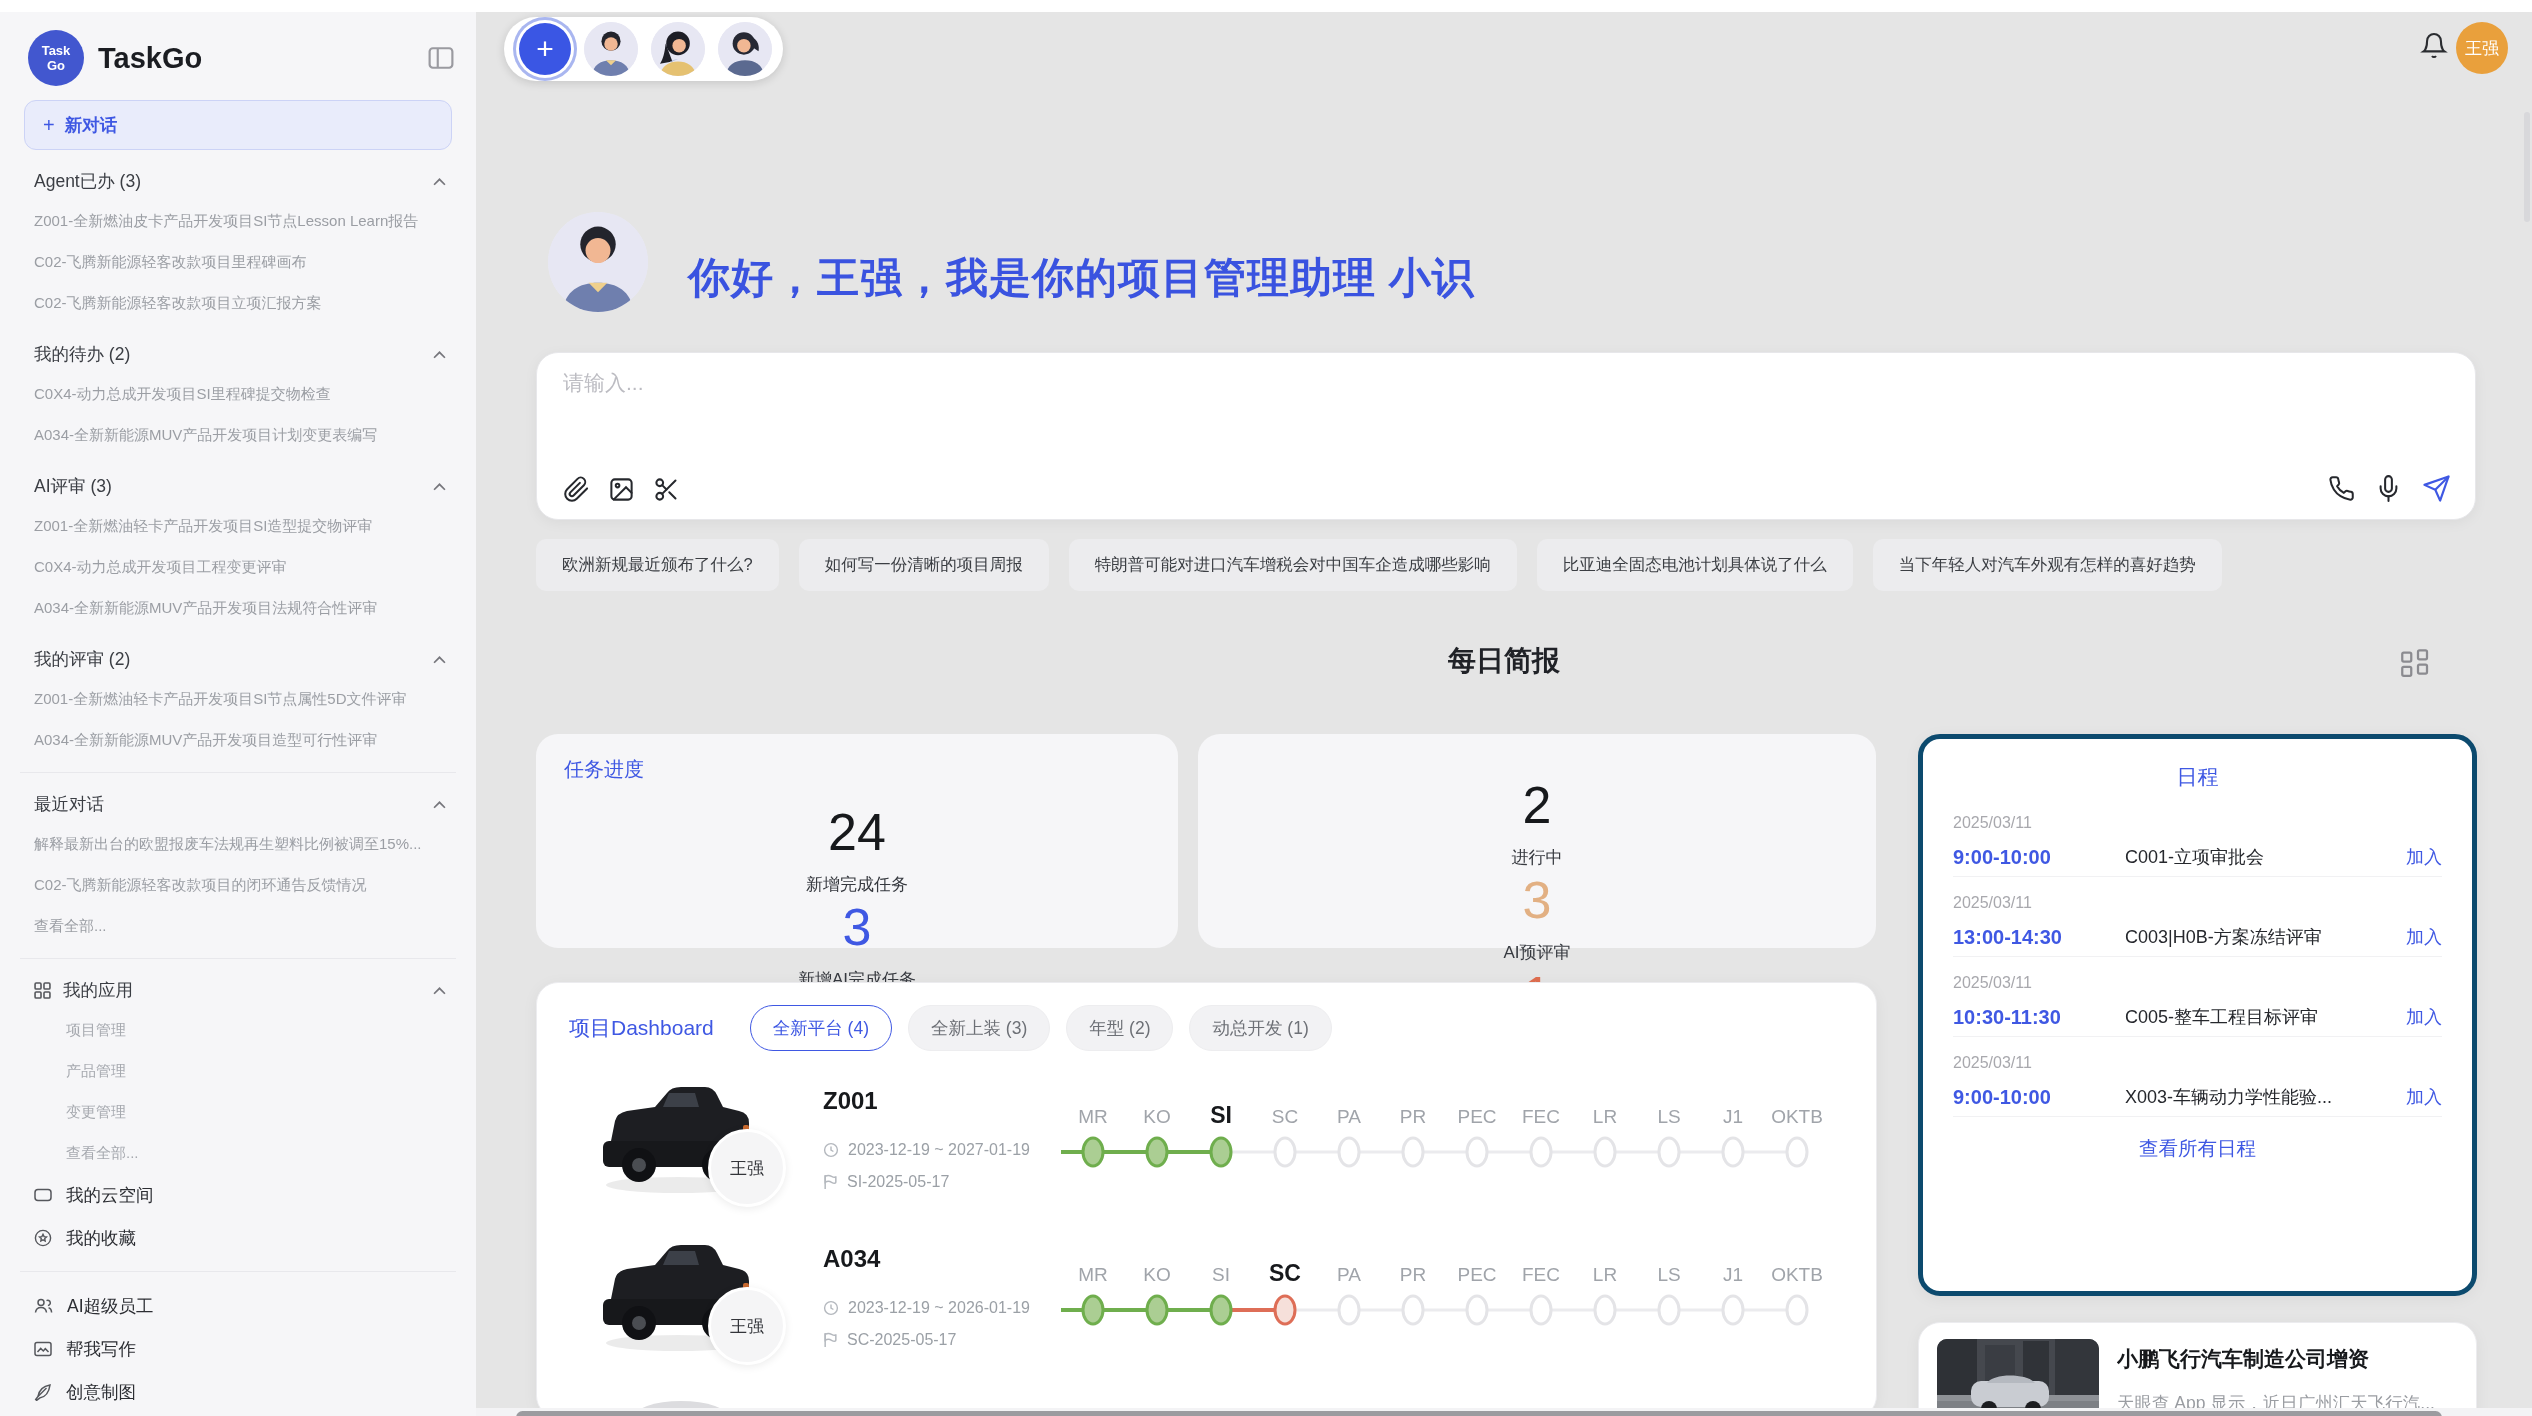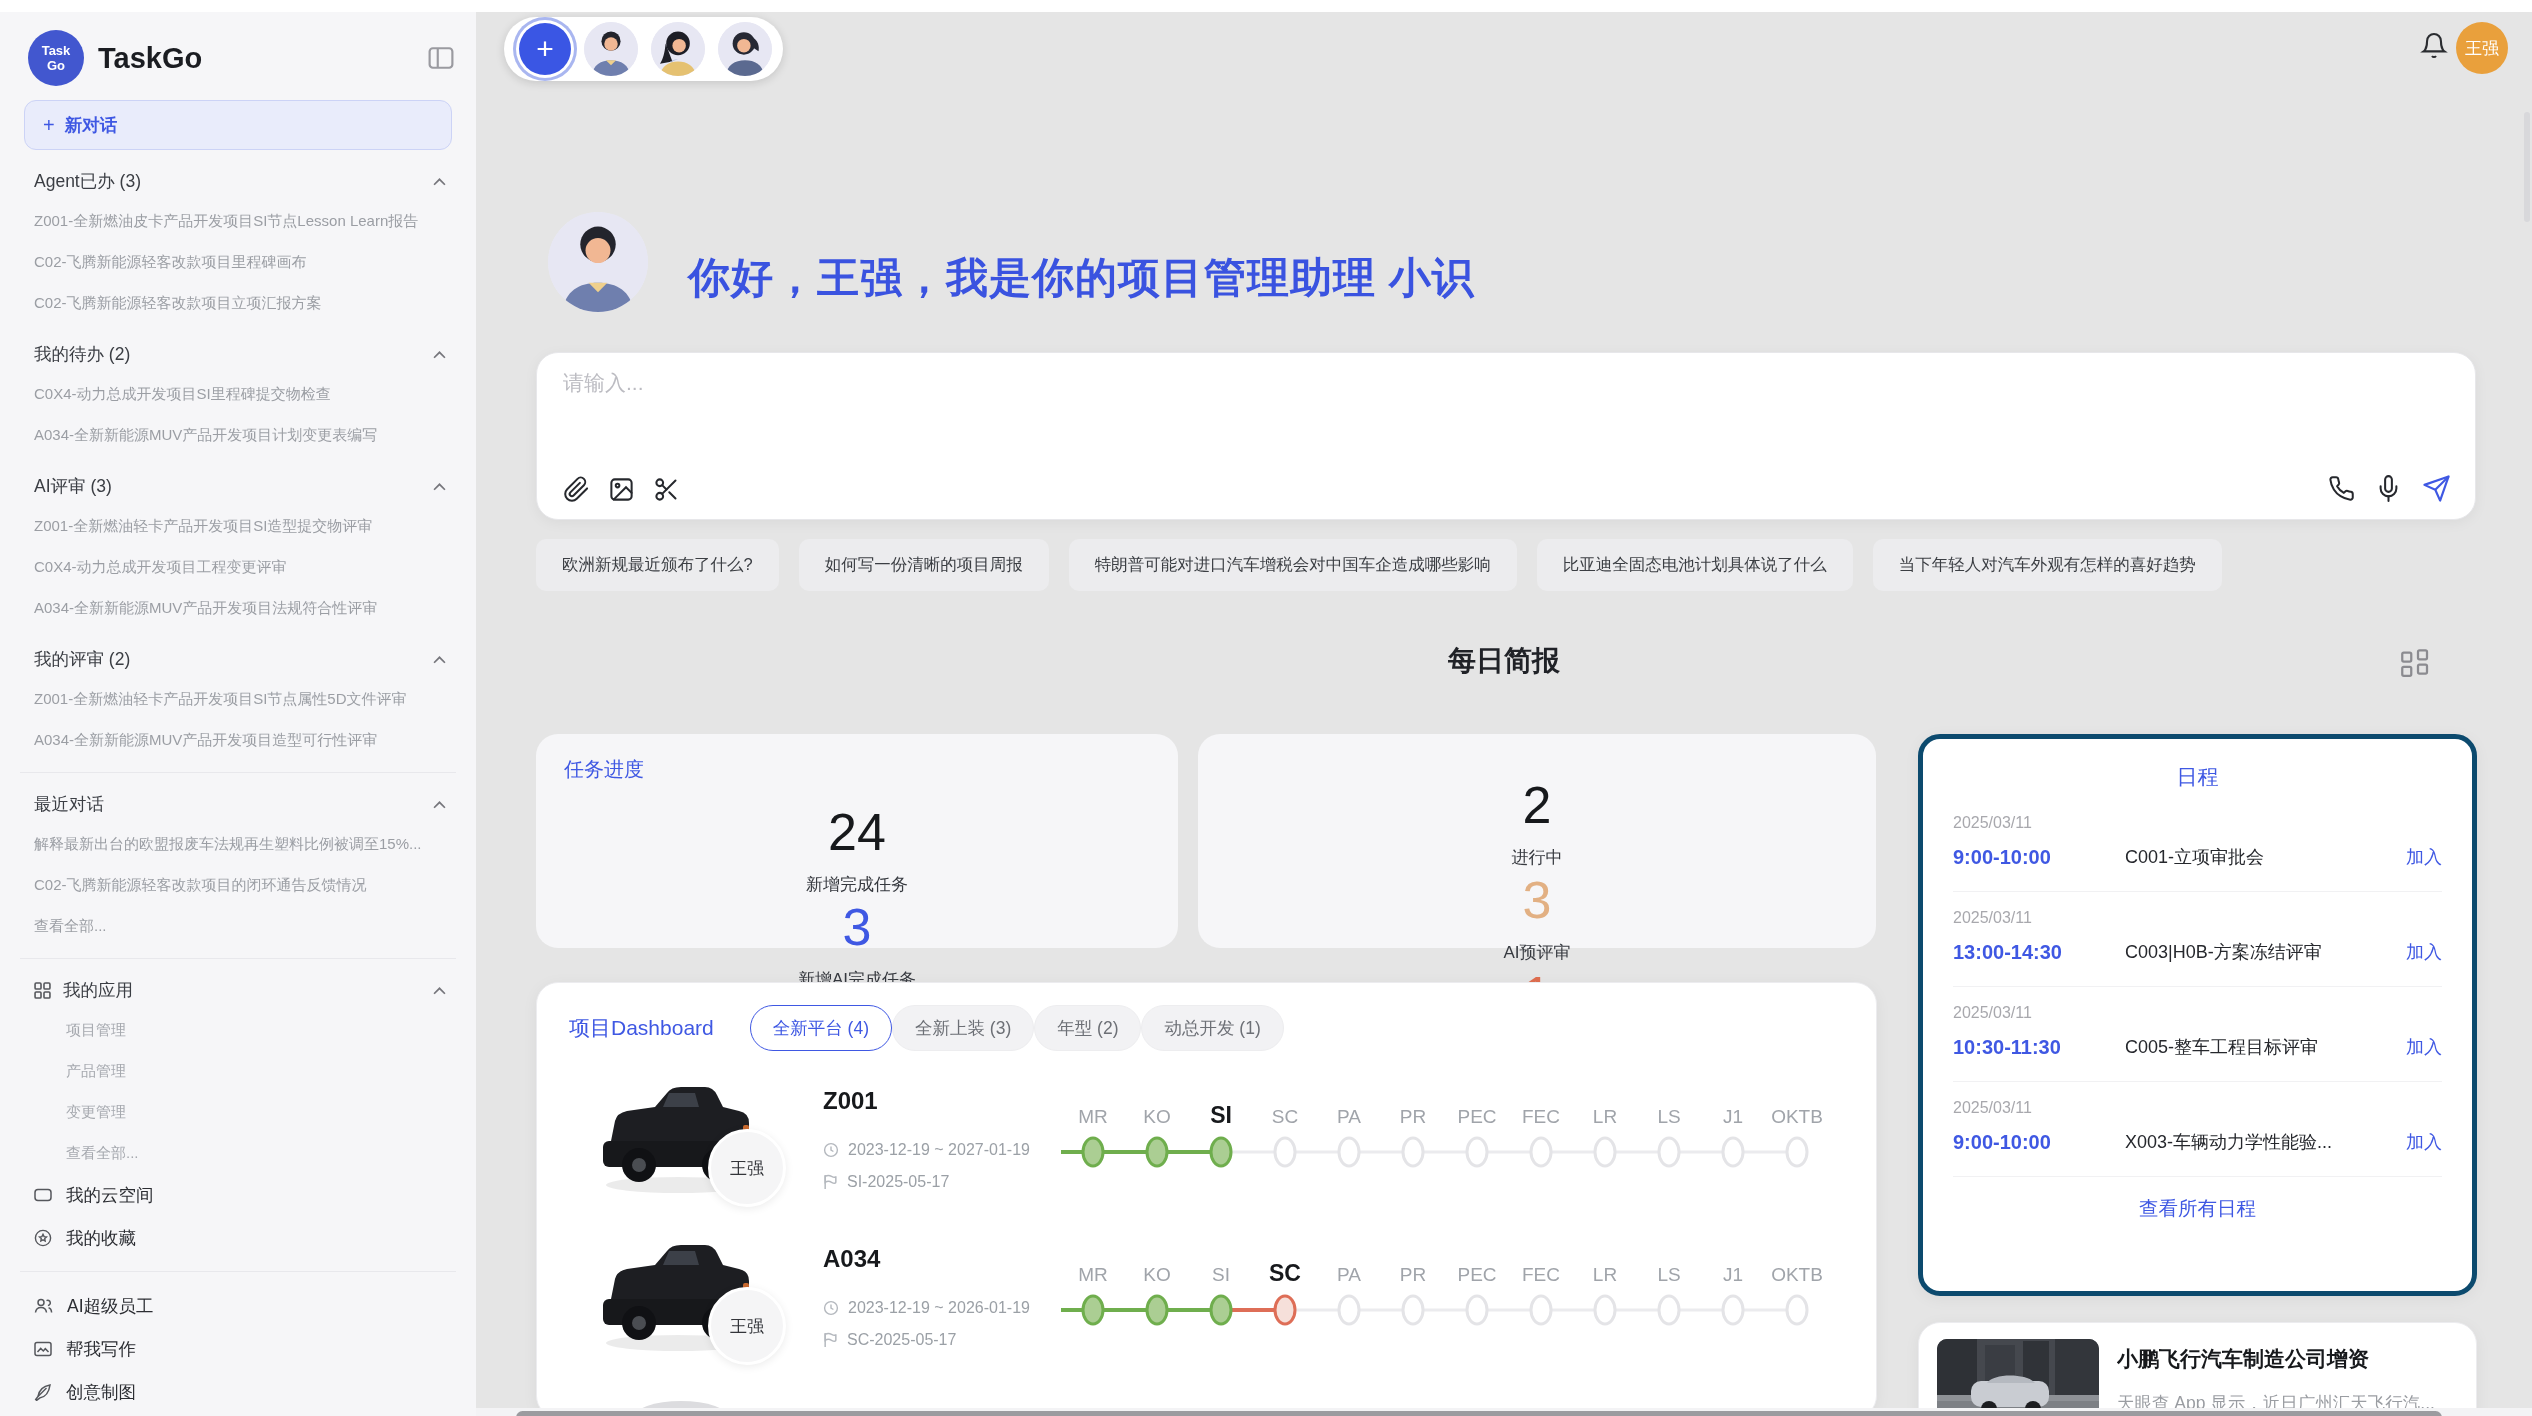--- a/index.html
+++ b/index.html
@@ -60,37 +60,37 @@
   .stats{display:flex;justify-content:space-around;margin-top:18px;flex-direction:column;}
   .stat{text-align:center;min-width:90px;}
   .num{font-size:52px;line-height:62px;font-weight:500;color:#17191c;}
   .num.blue{color:#3f58e3;}.num.red{color:#b23a2c;}.num.orange{color:#e2b083;}.num.orangered{color:#df6e4f;}
   .slabel{font-size:17px;color:#36393f;margin-top:10px;}
   
   .dash{position:absolute;left:536px;top:970px;width:1341px;height:436px;background:#fff;border:1px solid #ececef;
         border-radius:22px;box-shadow:0 3px 16px rgba(0,0,0,.05);box-sizing:border-box;overflow:hidden;}
   .dash-head{position:absolute;left:32px;top:22px;display:flex;align-items:center;gap:36px;}
   .dash-title{font-size:21px;color:#3f58e3;}
-  .tabs{display:flex;}
+  .tabs{display:flex;gap:16px;}
   .tab{height:44px;padding:0 22px;border-radius:23px;display:flex;align-items:center;font-size:17.5px;
         color:#6d7076;background:#f2f2f4;border:1px solid #ededef;cursor:pointer;white-space:nowrap;}
   .tab.active{background:#fff;border-color:#3f58e3;color:#3f58e3;}
   .proj-car{position:absolute;left:58px;width:166px;height:126px;}
   .owner-badge{position:absolute;left:171px;width:72px;height:72px;border-radius:50%;background:#f5f5f6;
         border:3px solid #fff;box-shadow:0 2px 8px rgba(0,0,0,.08);display:flex;align-items:center;justify-content:center;
         font-size:17px;color:#33353a;}
   .p-name{position:absolute;left:286px;font-size:24px;font-weight:700;color:#17191c;}
   .p-meta{position:absolute;left:286px;display:flex;align-items:center;gap:9px;font-size:16px;color:#9ba0a6;}
   .ms{position:absolute;left:516px;}
   .row3-blob{position:absolute;left:96px;top:418px;width:96px;height:34px;background:#dcdcdf;border-radius:50%;}
   
   .sched{position:absolute;left:1918px;top:722px;width:559px;height:562px;background:#fff;border:5px solid #0c4a6e;
         border-radius:22px;box-shadow:0 3px 16px rgba(0,0,0,.05);box-sizing:border-box;padding:24px 30px 0;}
   .sched-title{text-align:center;font-size:21px;color:#3f58e3;margin-bottom:6px;}
-  .entry{padding:17px 0 22px;border-bottom:1px solid #f1f1f3;}
+  .entry{padding:17px 0 7px;border-bottom:1px solid #f1f1f3;}
   .e-date{font-size:16px;color:#a8a8ad;}
   .e-row{display:flex;align-items:center;margin-top:13px;}
   .e-time{font-size:20px;font-weight:700;color:#3f58e3;width:172px;flex:none;}
   .e-name{font-size:18px;color:#26282d;flex:1;white-space:nowrap;overflow:hidden;}
   .e-join{font-size:18px;color:#3f58e3;cursor:pointer;flex:none;}
   .sched-foot{text-align:center;font-size:19.5px;color:#3f58e3;padding:18px 0;cursor:pointer;}
   
   .news{position:absolute;left:1918px;top:1310px;width:559px;height:150px;background:#fff;border:1px solid #ececef;
         border-radius:22px;box-shadow:0 3px 16px rgba(0,0,0,.05);box-sizing:border-box;padding:16px 18px;display:flex;gap:18px;cursor:pointer;}
   .news-img{width:162px;height:100px;border-radius:10px;overflow:hidden;flex:none;}

